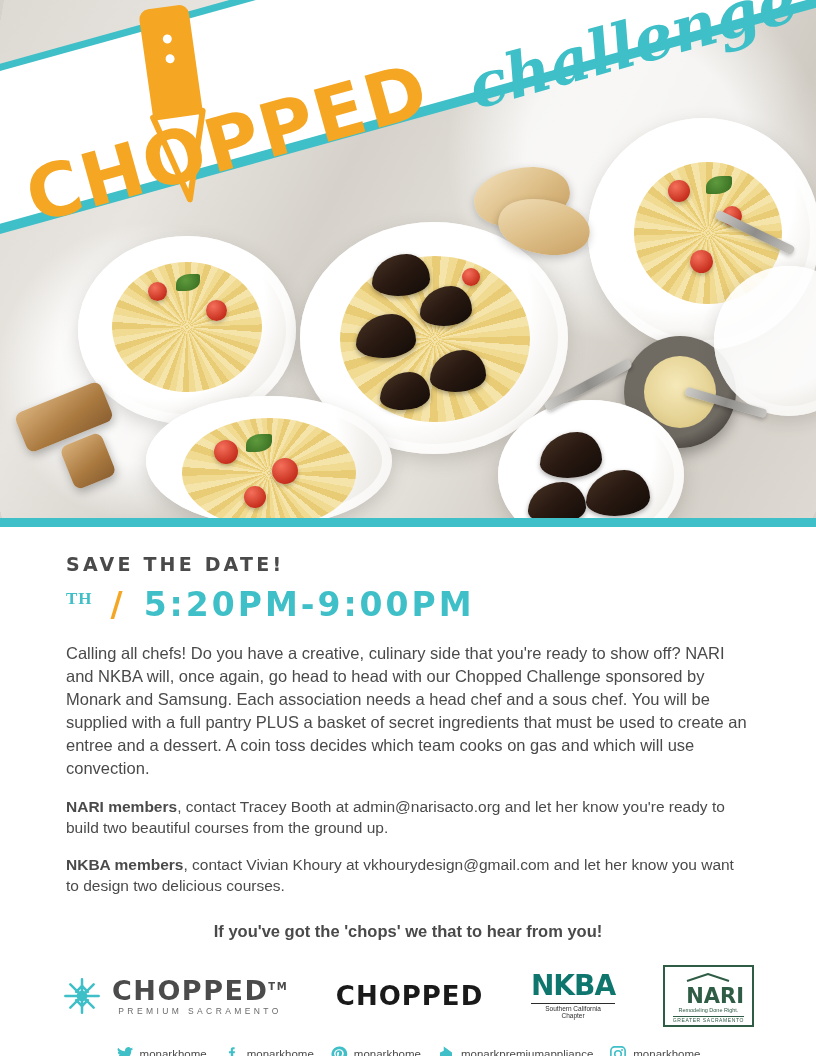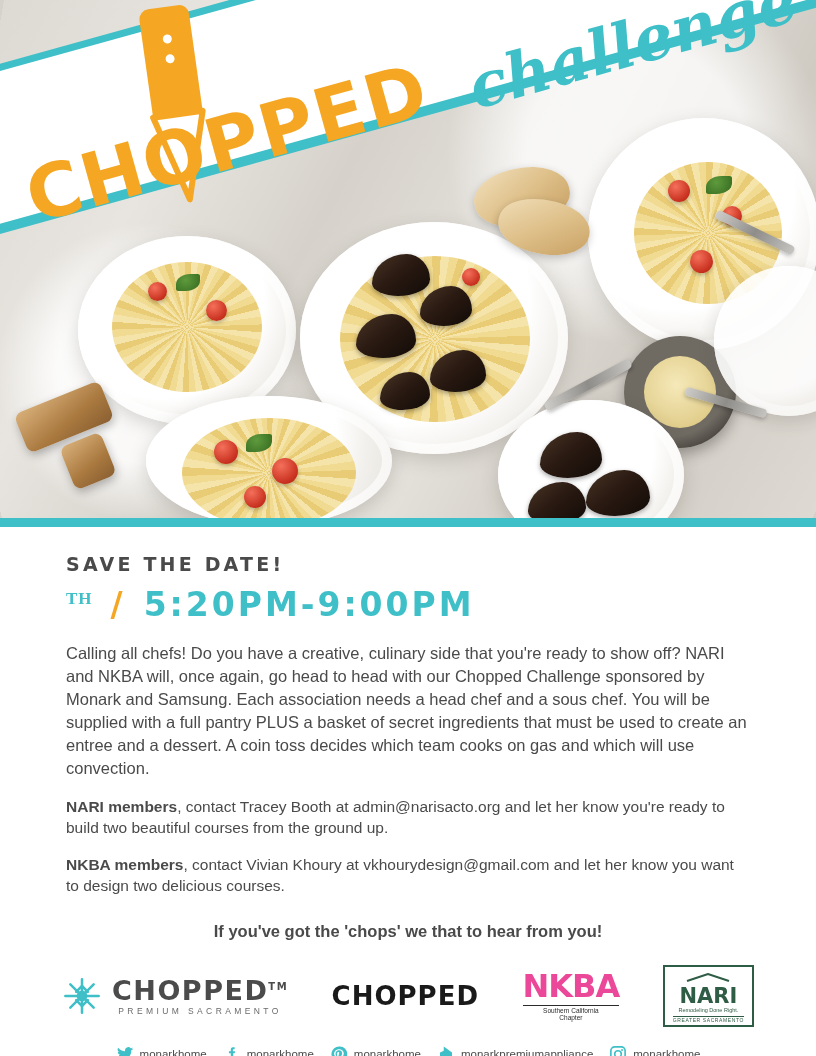--- a/index.html
+++ b/index.html
@@ -275,23 +275,23 @@
     font-family: "DejaVu Sans", sans-serif;
     font-weight: 700;
     font-size: 26px;
     letter-spacing: 1px;
     color: #1a1a1a;
   }
   .nkba { text-align: center; line-height: 1; }
   .nkba-name {
     font-family: "DejaVu Sans", sans-serif;
     font-weight: 700;
-    font-size: 32px;
+    font-size: 28px;
     letter-spacing: -1px;
-    color: #ec4899;
+    color: #0f766e;
     text-align: center;
   }
   .nkba-sub {
     font-size: 6.5px;
     color: #2b2b2b;
     margin-top: 3px;
     border-top: 1px solid #2b2b2b;
     padding-top: 2px;
   }
   .nari-box {
@@ -303,20 +303,21 @@
   }
   .nari-roof {
     width: 46px; height: 9px; margin: 0 auto 1px auto;
   }
   .nari-name {
     font-family: "DejaVu Sans", sans-serif;
     font-weight: 700;
     font-size: 21px;
     letter-spacing: 0px;
     color: #2f5c45;
+    text-align: right;
   }
   .nari-tag {
     font-size: 5.5px;
     color: #2f5c45;
     margin-top: 1px;
   }
   .nari-chapter {
     font-size: 5px;
     letter-spacing: .6px;
     color: #2f5c45;

